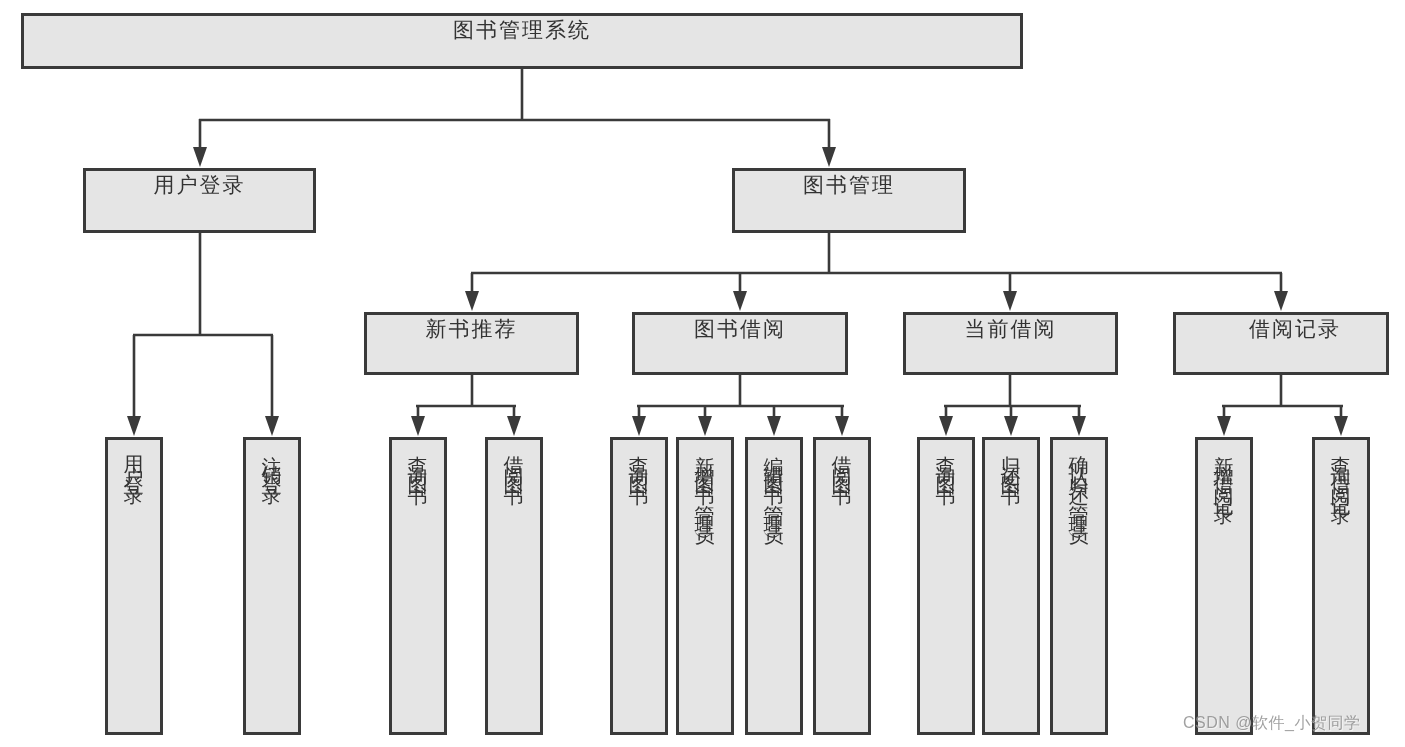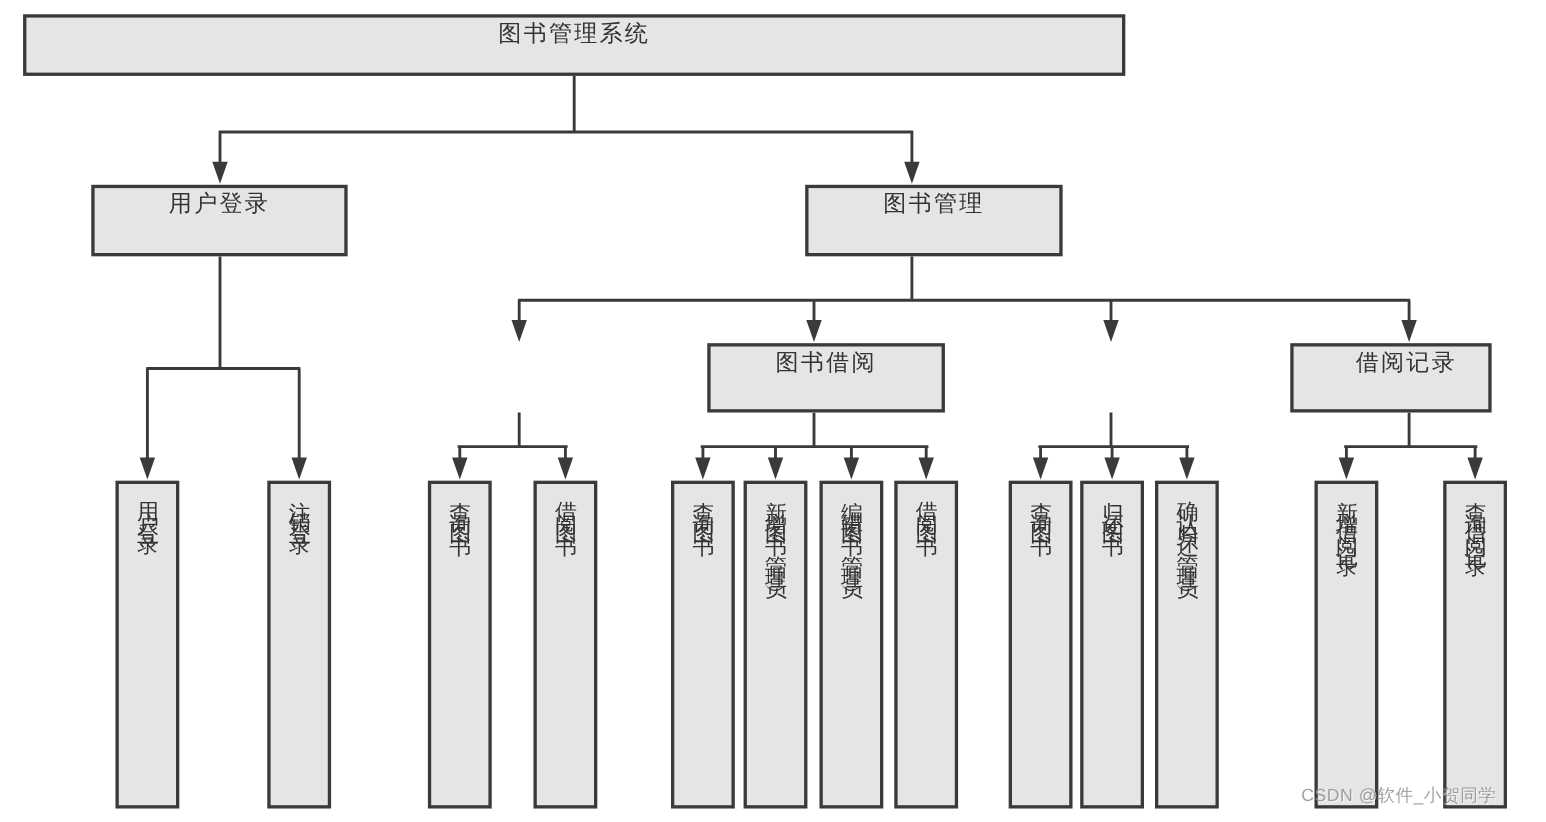--- a/index.html
+++ b/index.html
@@ -126,24 +126,30 @@
     <span>图书管理系统</span>
   </div>
 
   <div class="node" style="left:83px;top:168px;width:233px;height:65px;">
     <span>用户登录</span>
   </div>
   <div class="node" style="left:712px;top:168px;width:234px;height:65px;margin-left:20px;">
     <span>图书管理</span>
   </div>
 
-  <div class="node" style="left:632px;top:312px;width:216px;height:63px;margin-left:11px;">
+  <div class="node" style="left:364px;top:312px;width:215px;height:63px;">
+    <span>新书推荐</span>
+  </div>
+  <div class="node" style="left:632px;top:312px;width:216px;height:63px;">
     <span>图书借阅</span>
   </div>
-  <div class="node" style="left:1173px;top:312px;width:183px;height:63px;padding-left:28px;">
+  <div class="node" style="left:903px;top:312px;width:215px;height:63px;">
+    <span>当前借阅</span>
+  </div>
+  <div class="node" style="left:1173px;top:312px;width:216px;height:63px;padding-left:28px;">
     <span>借阅记录</span>
   </div>
 
   <div class="node leaf" style="left:105px;">
     <span class="vtext">用户登录</span>
   </div>
   <div class="node leaf" style="left:243px;">
     <span class="vtext">注销登录</span>
   </div>
   <div class="node leaf" style="left:389px;">

